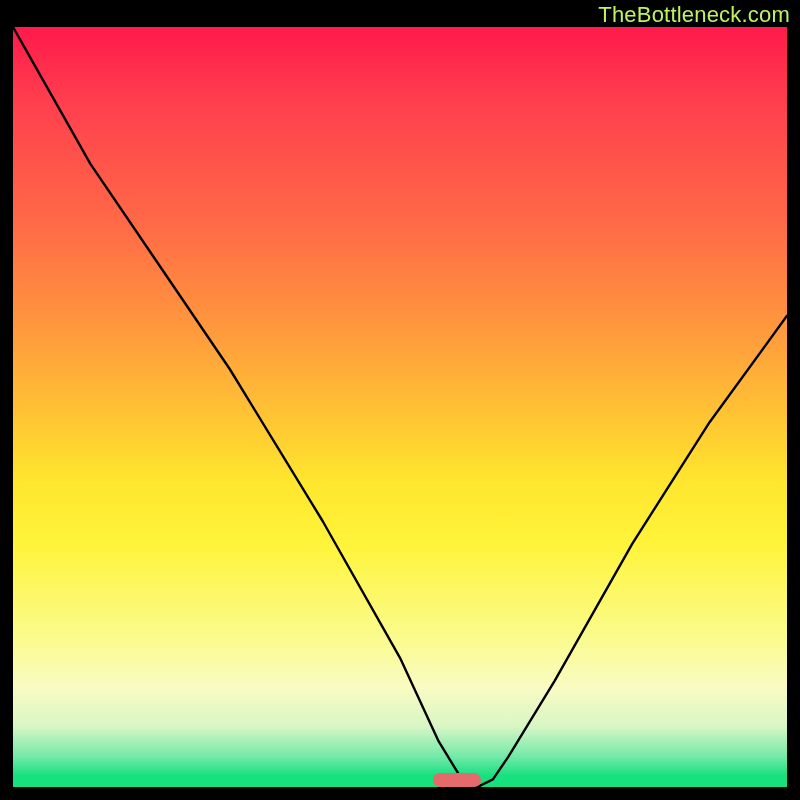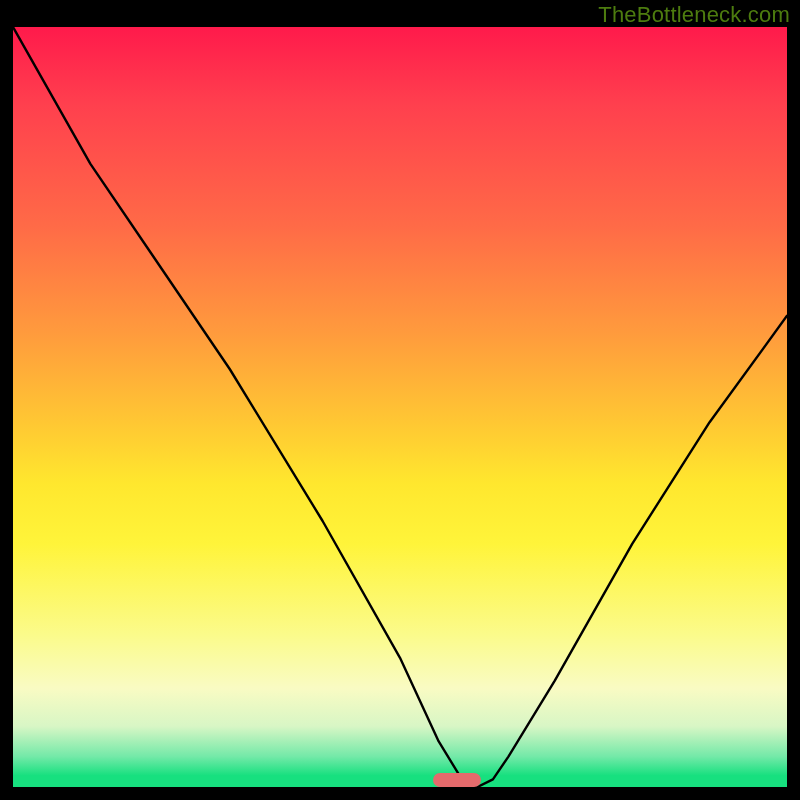--- a/index.html
+++ b/index.html
@@ -14,21 +14,21 @@
   .frame {
     position: relative;
     width: 800px;
     height: 800px;
     background: #000;
   }
   .watermark {
     position: absolute;
     top: 2px;
     right: 10px;
-    color: #4d7c0f;
+    color: #bef264;
     font-size: 22px;
     font-weight: 500;
     letter-spacing: 0.2px;
     z-index: 5;
   }
   .plot-area {
     position: absolute;
     left: 13px;
     top: 27px;
     width: 774px;

